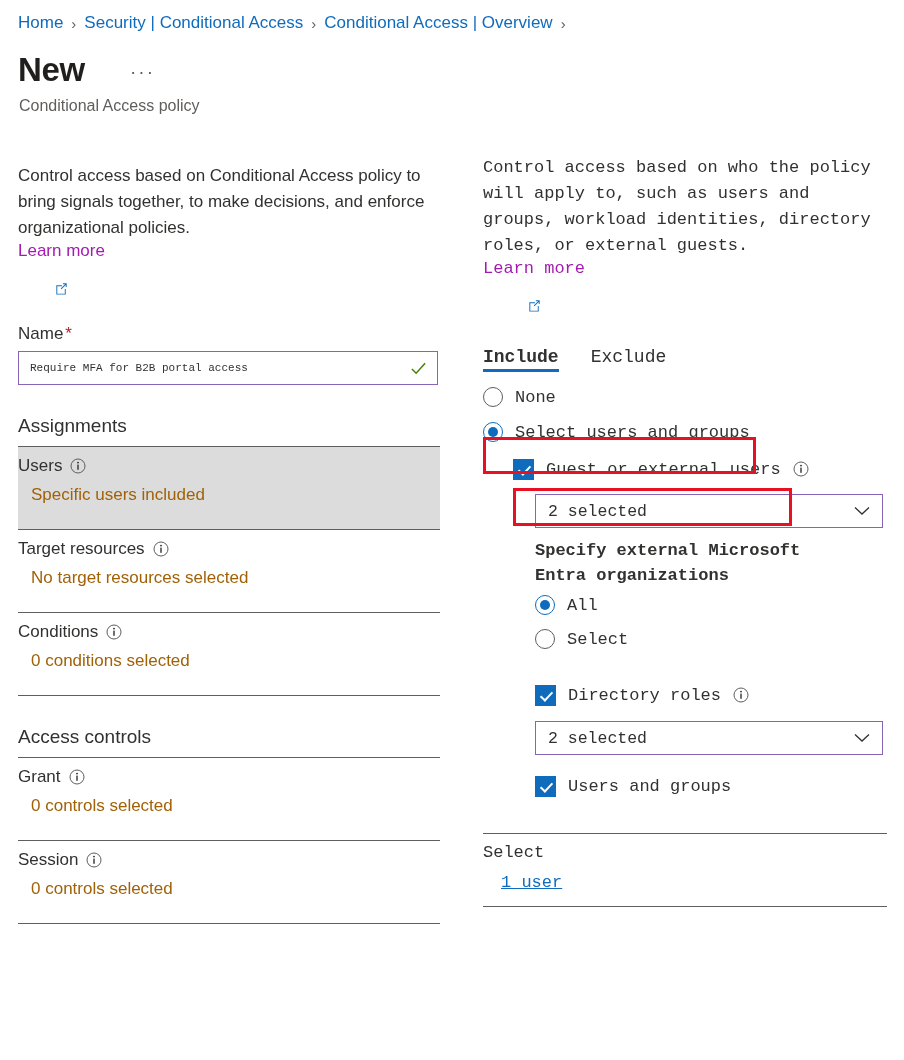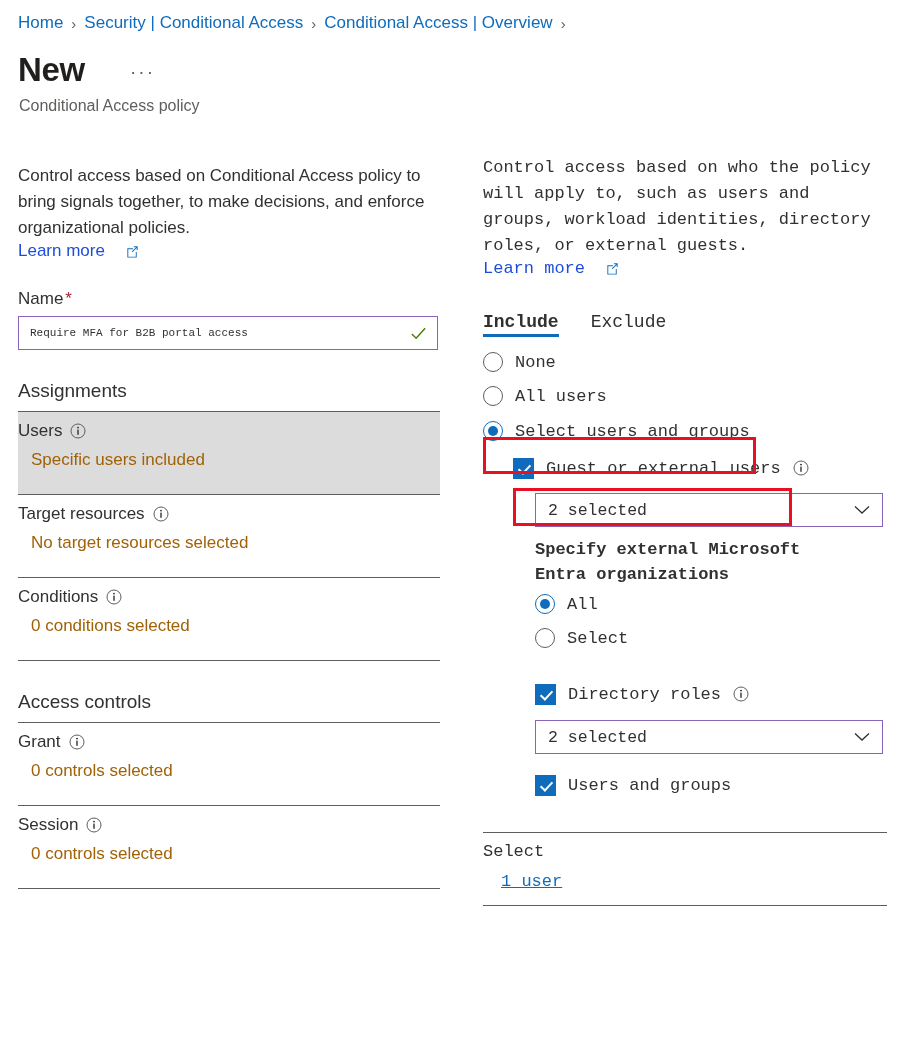--- a/index.html
+++ b/index.html
@@ -79,26 +79,27 @@
     font-family: Liberation Mono, monospace;
   }
 
   .intro {
     font-size: 17px;
     line-height: 26px;
     color: #323130;
     margin: 0;
   }
   .learn-more {
-    color: #1d4ed8;
+    color: #a21caf;
     text-decoration: none;
     font-size: 17px;
     display: inline-flex;
     align-items: center;
     gap: 20px;
+    flex-direction: column;
   }
   .ext-icon { display: inline-block; width: 15px; height: 15px; }
 
   
   .field-label {
     font-size: 17px;
     color: #323130;
     margin-top: 28px;
     margin-bottom: 7px;
   }
@@ -423,24 +424,20 @@
     <div class="tab">Exclude</div>
   </div>
 
   <div style="height:8px"></div>
 
   <div class="opt-row">
     <span class="radio"></span>
     <span>None</span>
   </div>
 
-  <div class="opt-row">
-    <span class="radio"></span>
-    <span>All users</span>
-  </div>
 
   <div class="opt-row" style="height:36px">
     <span class="radio checked"></span>
     <span>Select users and groups</span>
   </div>
 
   <div class="opt-row indent-1" style="height:38px">
     <span class="cbx checked"></span>
     <span>Guest or external users</span>
     <svg class="info-icon" viewBox="0 0 16 16">

